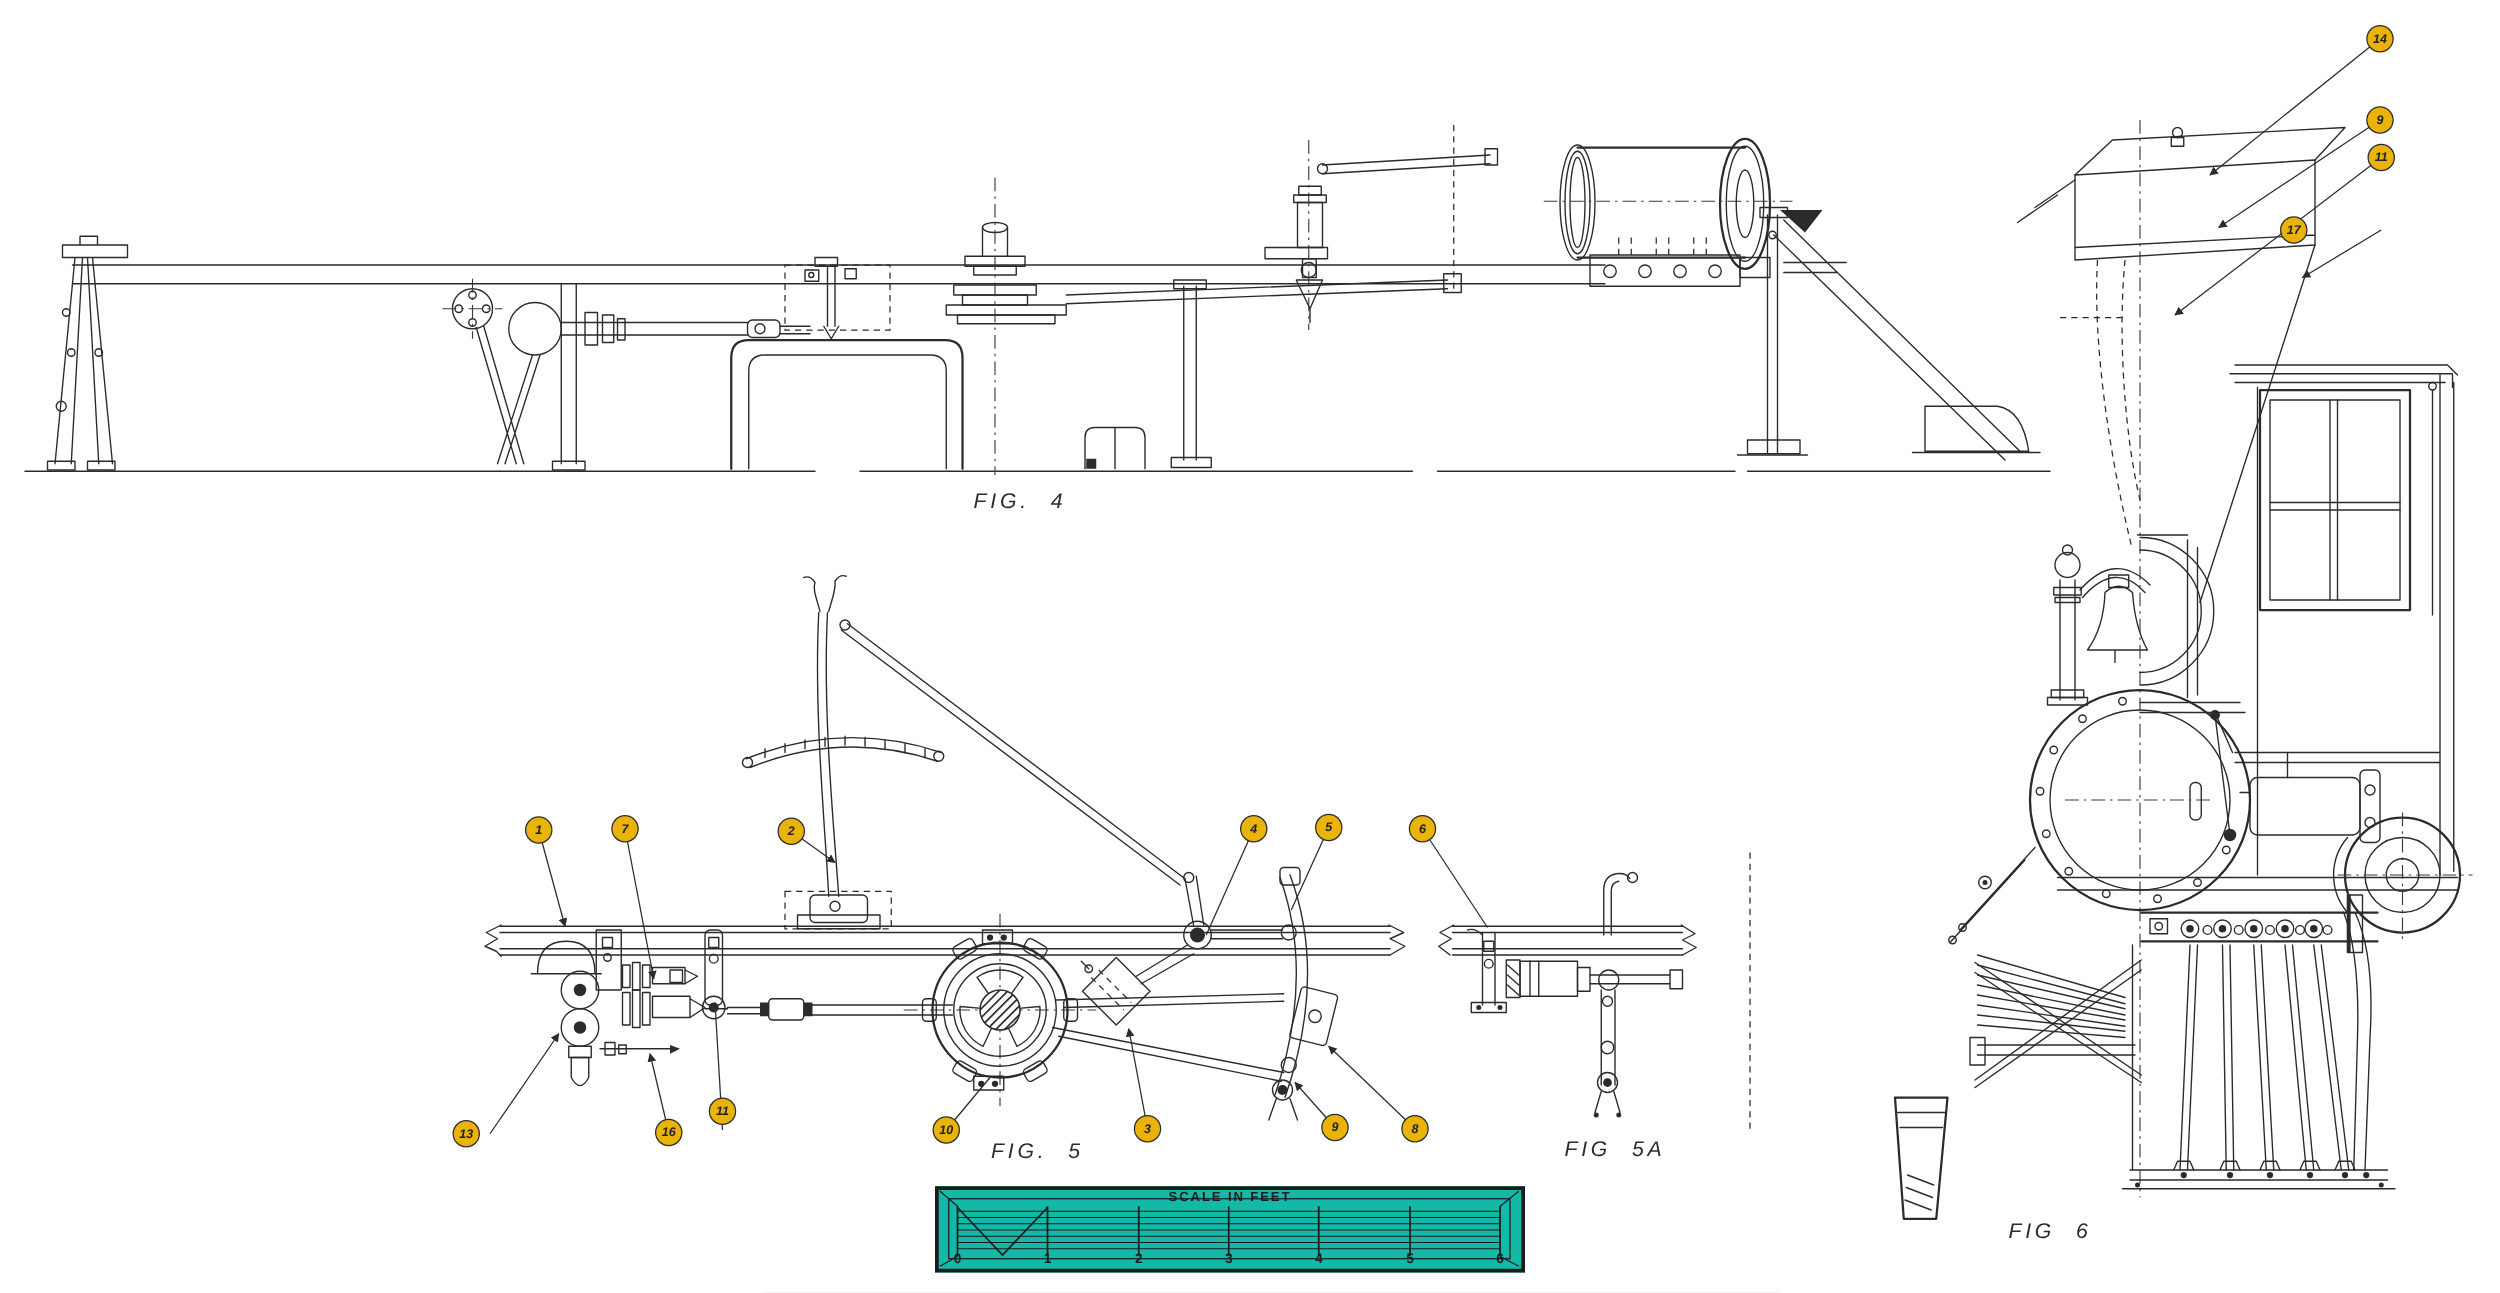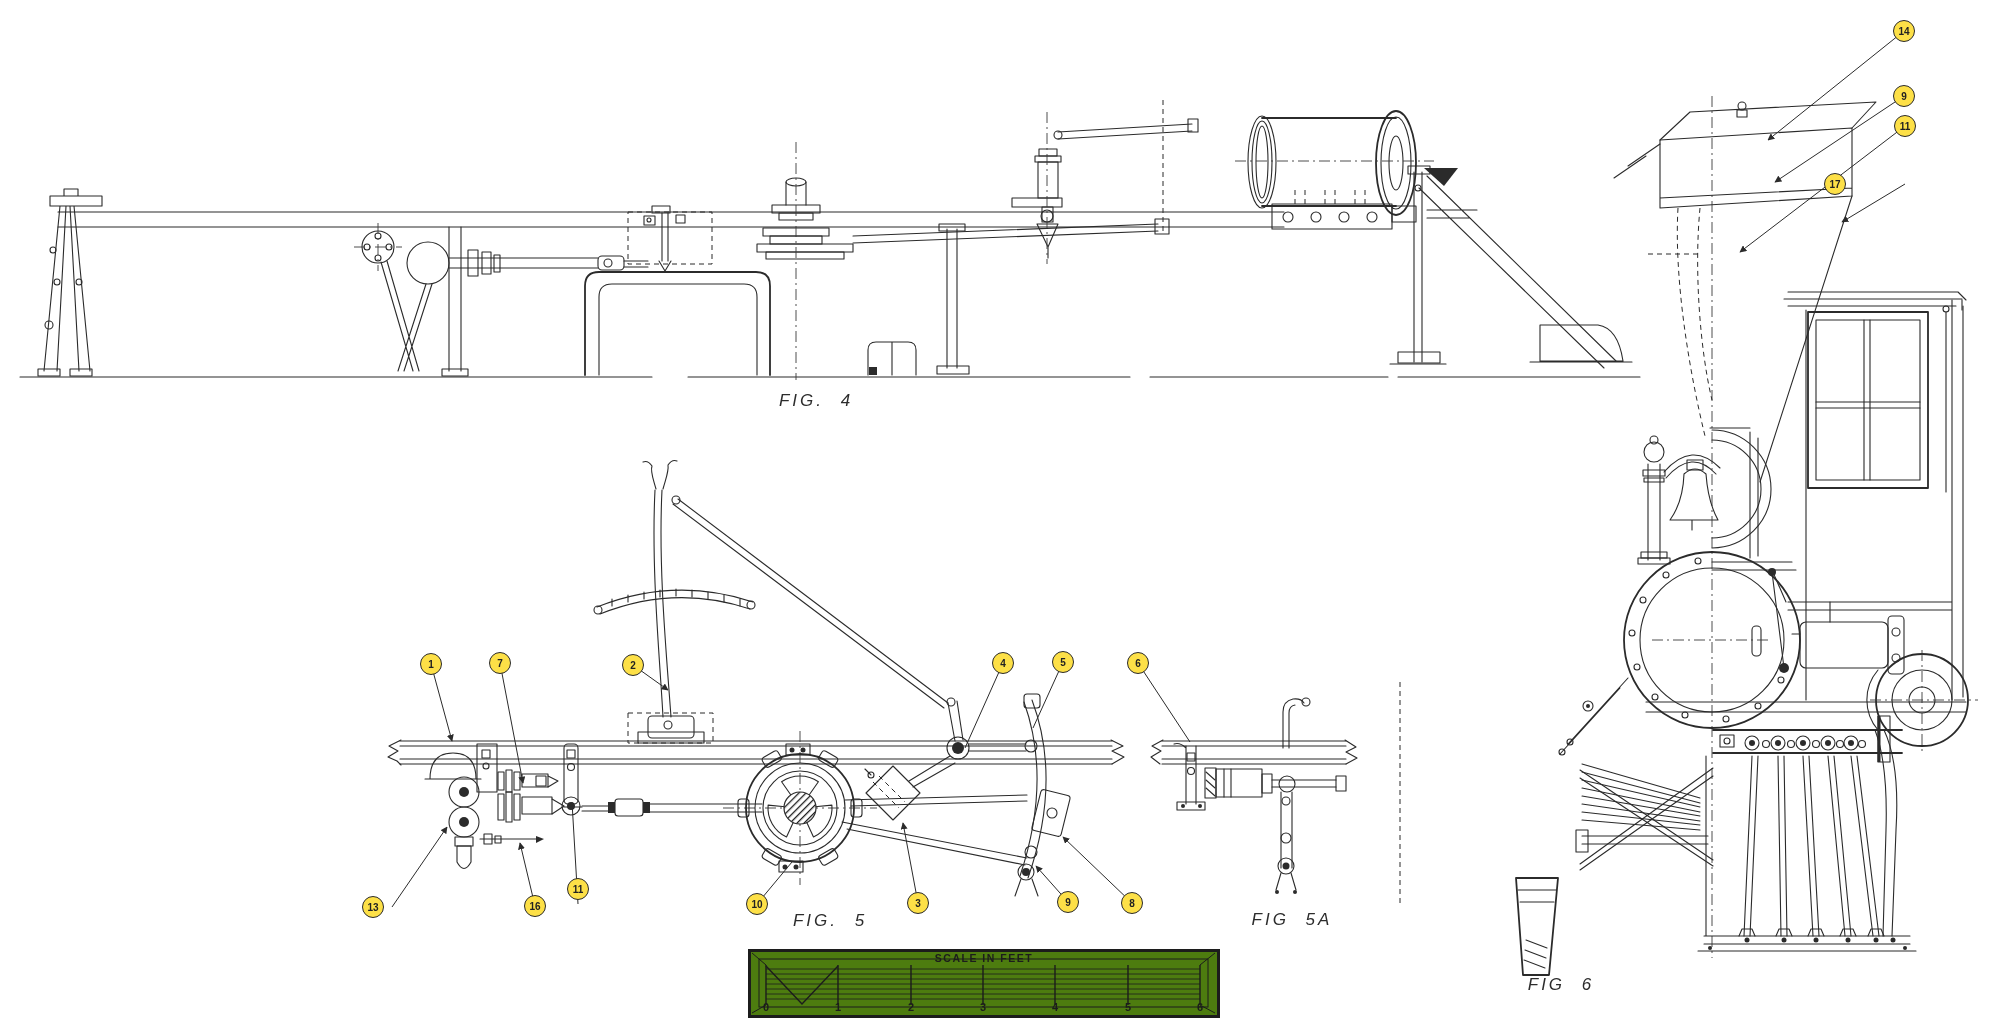--- a/index.html
+++ b/index.html
@@ -6,26 +6,26 @@
   #sheet{position:relative;width:2000px;height:1034px;background:#ffffff;overflow:hidden;
          font-family:"Liberation Sans", sans-serif;}
   svg.art{position:absolute;left:0;top:0;}
   .s{stroke:#2b2b2b;fill:none;stroke-width:1.1;stroke-linecap:round;stroke-linejoin:round;}
   .s2{stroke:#2b2b2b;fill:none;stroke-width:1.8;stroke-linecap:round;stroke-linejoin:round;}
   .dash{stroke:#2b2b2b;fill:none;stroke-width:1;stroke-dasharray:5 4;}
   .cl{stroke:#3a3a3a;fill:none;stroke-width:.9;stroke-dasharray:11 4 2 4;}
   .fill{fill:#2b2b2b;stroke:none;}
   .ld{stroke:#2b2b2b;fill:none;stroke-width:1;}
   .callout{position:absolute;width:22px;height:22px;border:1.6px solid #2b2b2b;border-radius:50%;
-           background:#fde047;display:flex;align-items:center;justify-content:center;
-           font-size:10px;font-weight:bold;color:#222;box-sizing:border-box;}
+           background:#eab308;display:flex;align-items:center;justify-content:center;
+           font-size:10px;font-weight:bold;color:#222;box-sizing:border-box;font-style:italic;}
   .figlabel{position:absolute;transform:translateX(-50%);font-size:17px;color:#2c2c2c;
             letter-spacing:3px;word-spacing:9px;white-space:nowrap;font-style:italic;}
   .scalebar{position:absolute;left:748px;top:949px;width:472px;height:69px;border:3.5px solid #1c1c1c;
-            box-sizing:border-box;background:#4d7c0f;}
+            box-sizing:border-box;background:#14b8a6;}
   .sb-title{position:absolute;left:0;top:0;width:100%;text-align:center;font-size:10.5px;
             font-weight:bold;letter-spacing:1.5px;color:#1c1c1c;}
   .sb-tick{position:absolute;top:49px;width:14px;margin-left:-7px;text-align:center;
            font-size:11px;font-weight:bold;color:#1c1c1c;}
 </style>
 </head>
 <body>
 
 <div id="sheet">
 
@@ -435,21 +435,21 @@
     <line class="ld" x1="1904" y1="31" x2="1768" y2="140" marker-end="url(#arr)"></line>
     <line class="ld" x1="1904" y1="96" x2="1775" y2="182" marker-end="url(#arr)"></line>
     <line class="ld" x1="1905" y1="126" x2="1740" y2="252" marker-end="url(#arr)"></line>
     <line class="ld" x1="1905" y1="184" x2="1842" y2="222" marker-end="url(#arr)"></line>
   </g>
 </svg>
 
 <div class="figlabel" style="left:816px;top:391px">FIG. 4</div>
 <div class="figlabel" style="left:830px;top:911px">FIG. 5</div>
 <div class="figlabel" style="left:1292px;top:910px">FIG 5A</div>
-<div class="figlabel" style="left:1561px;top:975px">FIG 6</div>
+<div class="figlabel" style="left:1640px;top:975px">FIG 6</div>
 
 <div class="callout" style="left:420px;top:653px">1</div>
 <div class="callout" style="left:622px;top:654px">2</div>
 <div class="callout" style="left:907px;top:892px">3</div>
 <div class="callout" style="left:992px;top:652px">4</div>
 <div class="callout" style="left:1052px;top:651px">5</div>
 <div class="callout" style="left:1127px;top:652px">6</div>
 <div class="callout" style="left:489px;top:652px">7</div>
 <div class="callout" style="left:1121px;top:892px">8</div>
 <div class="callout" style="left:1057px;top:891px">9</div>

